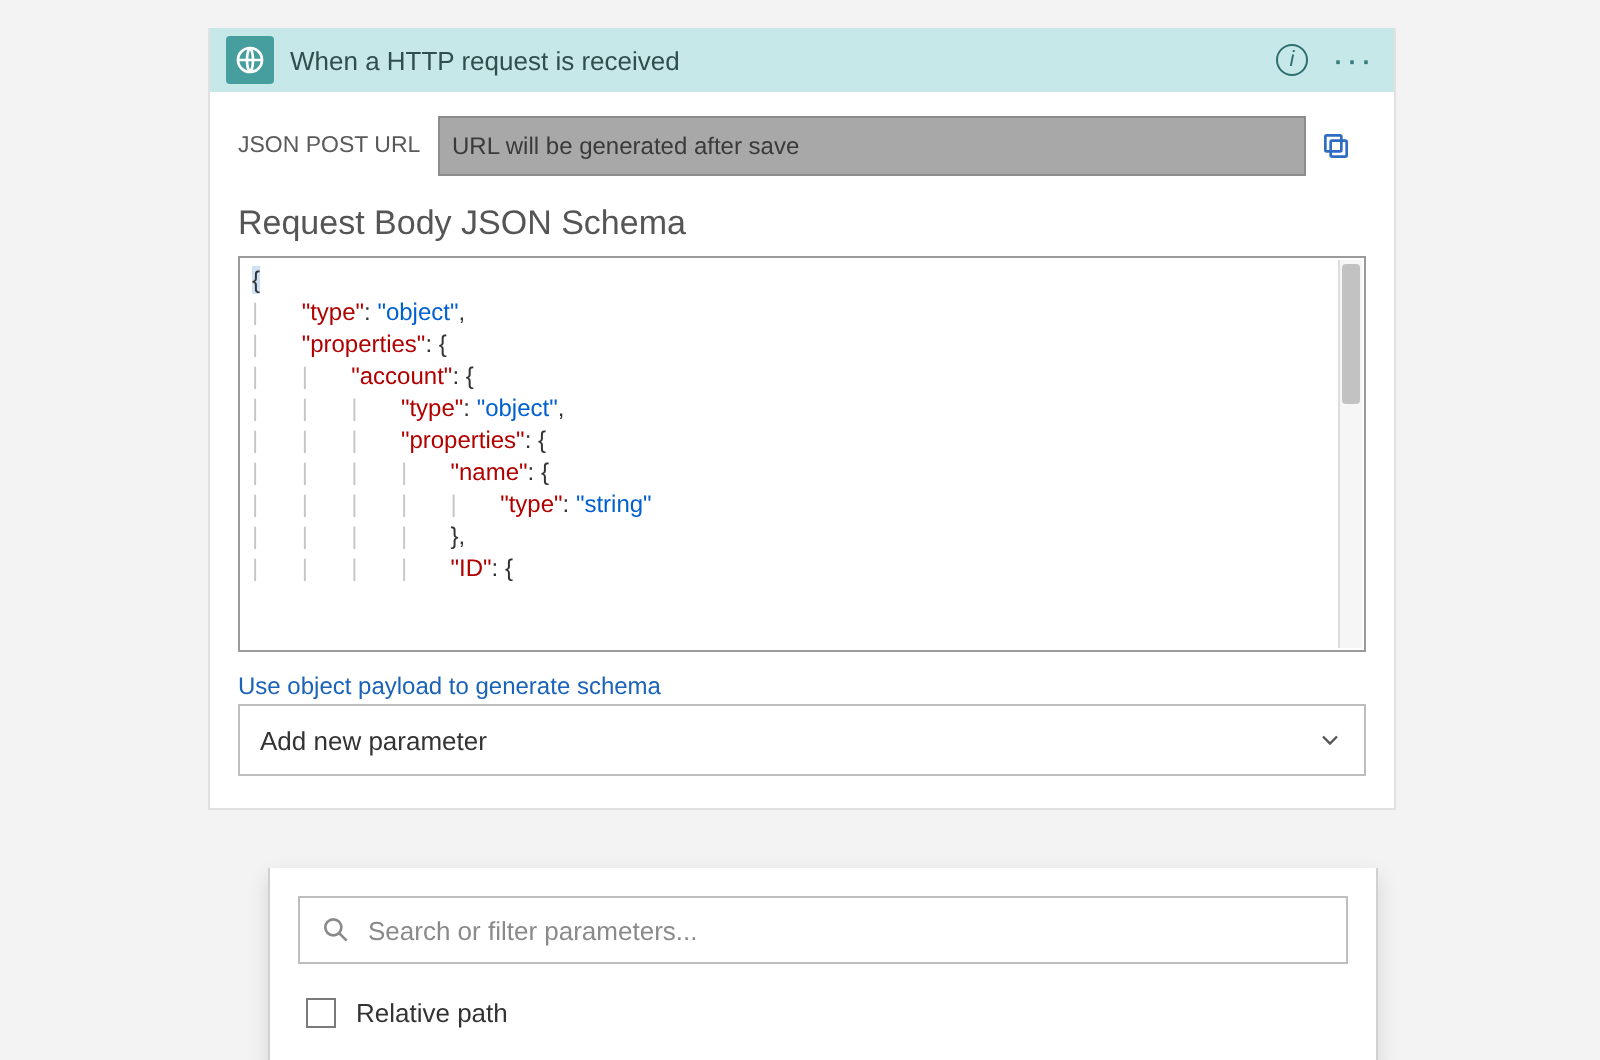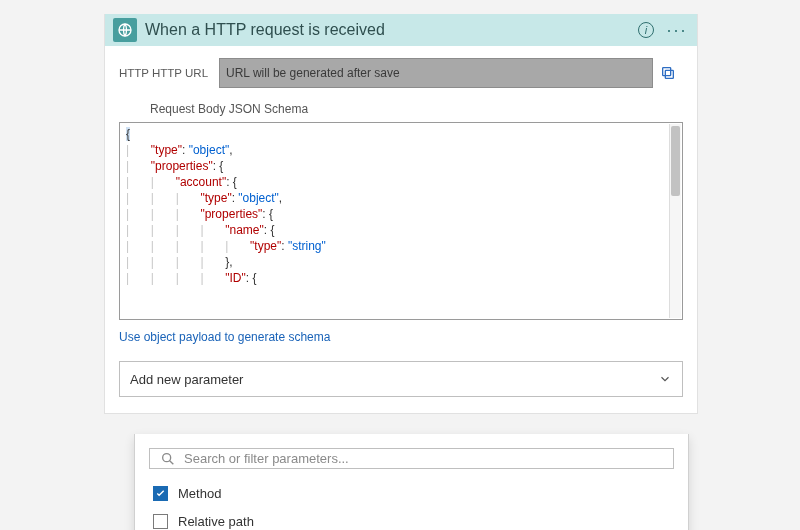--- a/index.html
+++ b/index.html
@@ -10,65 +10,65 @@
   }
   .card-header {
     display: flex; align-items: center; background: #c7e8e8;
     height: 32px; padding: 0 8px; color: #2b4e4e;
   }
   .card-header .hicon {
     width: 24px; height: 24px; background: #479e9e; border-radius: 2px;
     display: flex; align-items: center; justify-content: center; margin-right: 8px;
   }
   .card-header .hicon svg { width: 16px; height: 16px; }
-  .card-header .title { font-size: 16px; color: #2f4f4f; flex: 1; }
+  .card-header .title { font-size: 13px; color: #2f4f4f; flex: 1; }
   .card-header .actions { display: flex; align-items: center; gap: 10px; }
   .card-header .info { width: 16px; height: 16px; border: 1px solid #2f6f6f; border-radius: 50%; display:flex;align-items:center;justify-content:center;color:#2f6f6f;font-size:11px;font-style:italic;cursor:pointer;}
   .card-header .dots { color:#377a7a; font-size:18px; letter-spacing:1px; line-height:0; cursor:pointer; padding:0 2px;}
   .card-body { padding: 12px 14px 16px 14px; }
   .row-url { display:flex; align-items:center; margin-bottom:14px; }
   .row-url .label { font-size: 11.5px; color:#5a5a5a; width: 100px; }
   .row-url .gen {
     flex:1; background:#a8a8a8; color:#3a3a3a; font-size:12px;
     padding:7px 6px; border:1px solid #8c8c8c;
   }
   .row-url .copy {
     width:30px; display:flex; align-items:center; justify-content:center; cursor:pointer;
     color:#2e6dc2;
   }
-  .schema-label { font-size:12px; color:#555; margin-bottom:6px;margin-left:31px; }
+  .schema-label { font-size:17px; color:#555; margin-bottom:6px; }
   .code-box {
     border:1px solid #9a9a9a; background:#fff; height:198px; overflow:hidden;
     position:relative; padding:1px 16px 1px 2px;
   }
   .code-box .scrolltrack {
     position:absolute; right:1px; top:1px; bottom:1px; width:12px; background:#f6f6f6; border-left:1px solid #ddd;
   }
   .code-box .scrolltrack .thumb { position:absolute; left:1px; right:1px; top:2px; height:70px; background:#c2c2c2; border-radius:2px; }
   pre.code { font-family: Consolas, monospace; font-size:12px; line-height:16px; white-space:pre; color:#333; padding:2px 4px; }
   .tok-key { color:#b00000; }
   .tok-str { color:#0060d0; }
   .punct { color:#333; }
   .guide { color:#c7c7c7; }
   .sel { background:#cfe1f4; }
   .link-sample { color:#1a63b8; font-size:12px; margin-top:10px; cursor:pointer; display:inline-block; }
   .add-param {
-    margin-top:16px; border:1px solid #bfbfbf; height:36px;
+    border:1px solid #bfbfbf; height:36px;
     display:flex; align-items:center; justify-content:space-between;
     padding:0 10px; font-size:13px; color:#333; cursor:pointer;
   }
   .add-param svg { width:14px; height:14px; }
 
   .dropdown {
     position:absolute; left:134px; top:434px; width:555px; background:#fff;
     border:1px solid #d0d0d0; border-top:none;
     box-shadow:0 4px 10px rgba(0,0,0,.12); padding:14px;
   }
   .search {
-    display:flex; align-items:center; border:1px solid #bfbfbf; height:21px; padding:0 10px;
+    display:flex; align-items:center; border:1px solid #bfbfbf; height:34px; padding:0 10px;
   }
   .search svg { width:16px; height:16px; margin-right:8px; }
   .search input { border:none; outline:none; font-size:13px; flex:1; color:#333; }
   .search input::placeholder { color:#8a8a8a; }
   .opts { padding:10px 4px 0 4px; }
   .opt { display:flex; align-items:center; height:28px; font-size:13px; color:#333; cursor:pointer; }
   .cb { width:15px; height:15px; border:1px solid #7a7a7a; margin-right:10px; display:flex; align-items:center; justify-content:center; }
   .cb.checked { background:#1a6ab3; border-color:#1a6ab3; }
   .cb.checked svg { width:11px; height:11px; }
 </style>
@@ -85,21 +85,21 @@
     </div>
     <div class="title">When a HTTP request is received</div>
     <div class="actions">
       <div class="info">i</div>
       <div class="dots">···</div>
     </div>
   </div>
 
   <div class="card-body">
     <div class="row-url">
-      <div class="label">HTTP HTTP URL</div>
+      <div class="label">JSON POST URL</div>
       <div class="gen">URL will be generated after save</div>
       <div class="copy">
         <svg viewBox="0 0 24 24" width="16" height="16" fill="none" stroke="#2e6dc2" stroke-width="2">
           <rect x="8" y="8" width="12" height="12" rx="1"></rect>
             <rect x="4" y="4" width="12" height="12" rx="1"></rect>
         </svg>
       </div>
     </div>
 
     <div class="schema-label">Request Body JSON Schema</div>
@@ -134,25 +134,17 @@
 <div class="dropdown">
   <div class="search">
     <svg viewBox="0 0 24 24" fill="none" stroke="#8a8a8a" stroke-width="2">
         <circle cx="10" cy="10" r="6"></circle>
         <path d="M20 20l-5.5-5.5"></path>
       </svg>
     <input type="text" placeholder="Search or filter parameters..." style="">
   </div>
   <div class="opts" id="opts">
       <div class="opt">
-        <div class="cb checked">
-          <svg viewBox="0 0 24 24" fill="none" stroke="#fff" stroke-width="3">
-            <path d="M5 12l4 4 10-10"></path>
-          </svg>
-        </div>
-        <span>Method</span>
-      </div>
-      <div class="opt">
         <div class="cb"></div>
         <span>Relative path</span>
       </div>
     </div>
 </div>
 
 </body></html>

